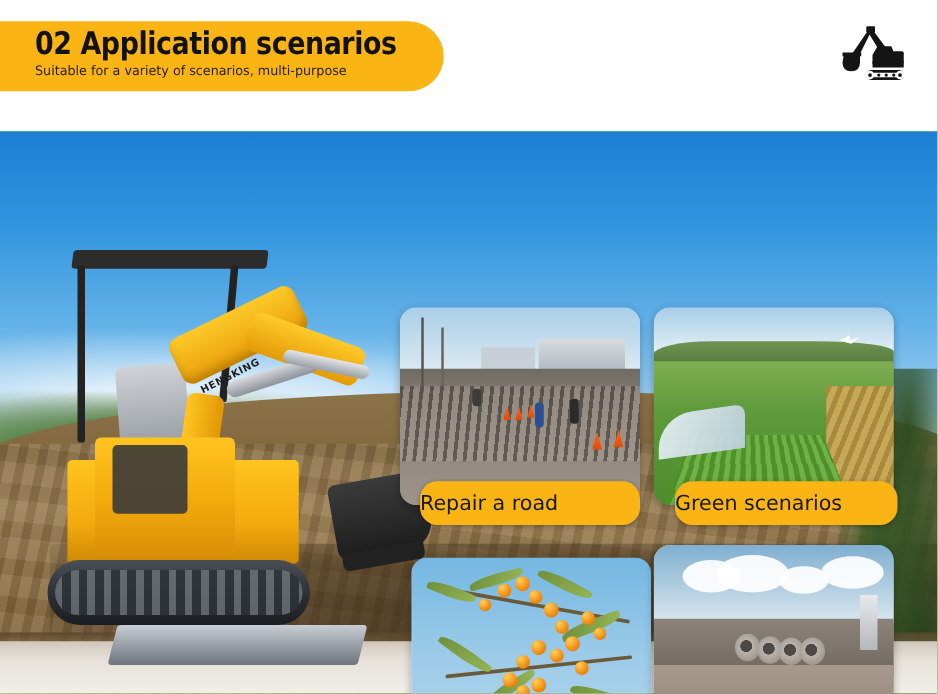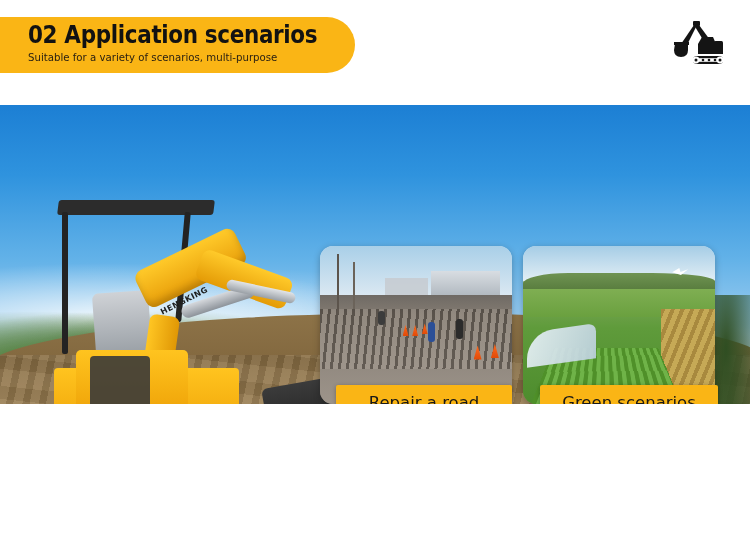--- a/index.html
+++ b/index.html
@@ -2,21 +2,21 @@
 <html><head>
 <meta charset="utf-8">
 <style>
   html,body{margin:0;padding:0;}
   body{
     width:750px;height:555px;
     background:#ffffff;
     font-family:"Liberation Sans", sans-serif;
     overflow:hidden;
   }
-  .page{position:relative;width:750px;height:404px;overflow:hidden;background:#84cc16;}
+  .page{position:relative;width:750px;height:555px;overflow:hidden;background:#84cc16;}
 
   
   .header{position:absolute;left:0;top:0;width:750px;height:105px;background:#ffffff;}
   .title-pill{
     position:absolute;left:-40px;top:17px;
     width:395px;height:56px;
     background:#FAB515;
     border-radius:28px;
     box-sizing:border-box;
     padding-left:68px;padding-top:3px;
@@ -217,26 +217,26 @@
   .t-works .cloud{position:absolute;border-radius:50%;background:rgba(255,255,255,.92);}
   .t-works .rubble{position:absolute;left:0;top:38%;width:100%;height:30%;background:linear-gradient(180deg,#8d8379,#6f675f);}
   .t-works .ground2{position:absolute;left:0;top:62%;width:100%;height:38%;background:linear-gradient(180deg,#a89a8b,#8e8074);}
   .t-works .pipe{position:absolute;width:20px;height:22px;border-radius:50%;background:radial-gradient(circle at 45% 45%,#4d4a46 0 28%,#b9b3ab 30%,#8d8781 100%);}
   .t-works .tower{position:absolute;right:7%;top:26%;width:14px;height:28%;background:linear-gradient(180deg,#e6e9ec,#b3b8bc);}
 
   
   .chip{
     position:absolute;
     background:#FAB515;
-    border-radius:2px;
+    border-radius:14px;
     color:#181818;
     font-family:"DejaVu Sans", sans-serif;
     font-size:16.5px;
     line-height:35px;
-    text-align:center;
+    text-align:left;
     height:35px;
     white-space:nowrap;
     box-shadow:0 1px 4px rgba(0,0,0,.3);
     overflow:hidden;
   }
   .card.c0 .chip{left:16px;top:139px;width:176px;}
   .card.c1 .chip{left:17px;top:139px;width:178px;}
 </style>
 </head>
 <body>

